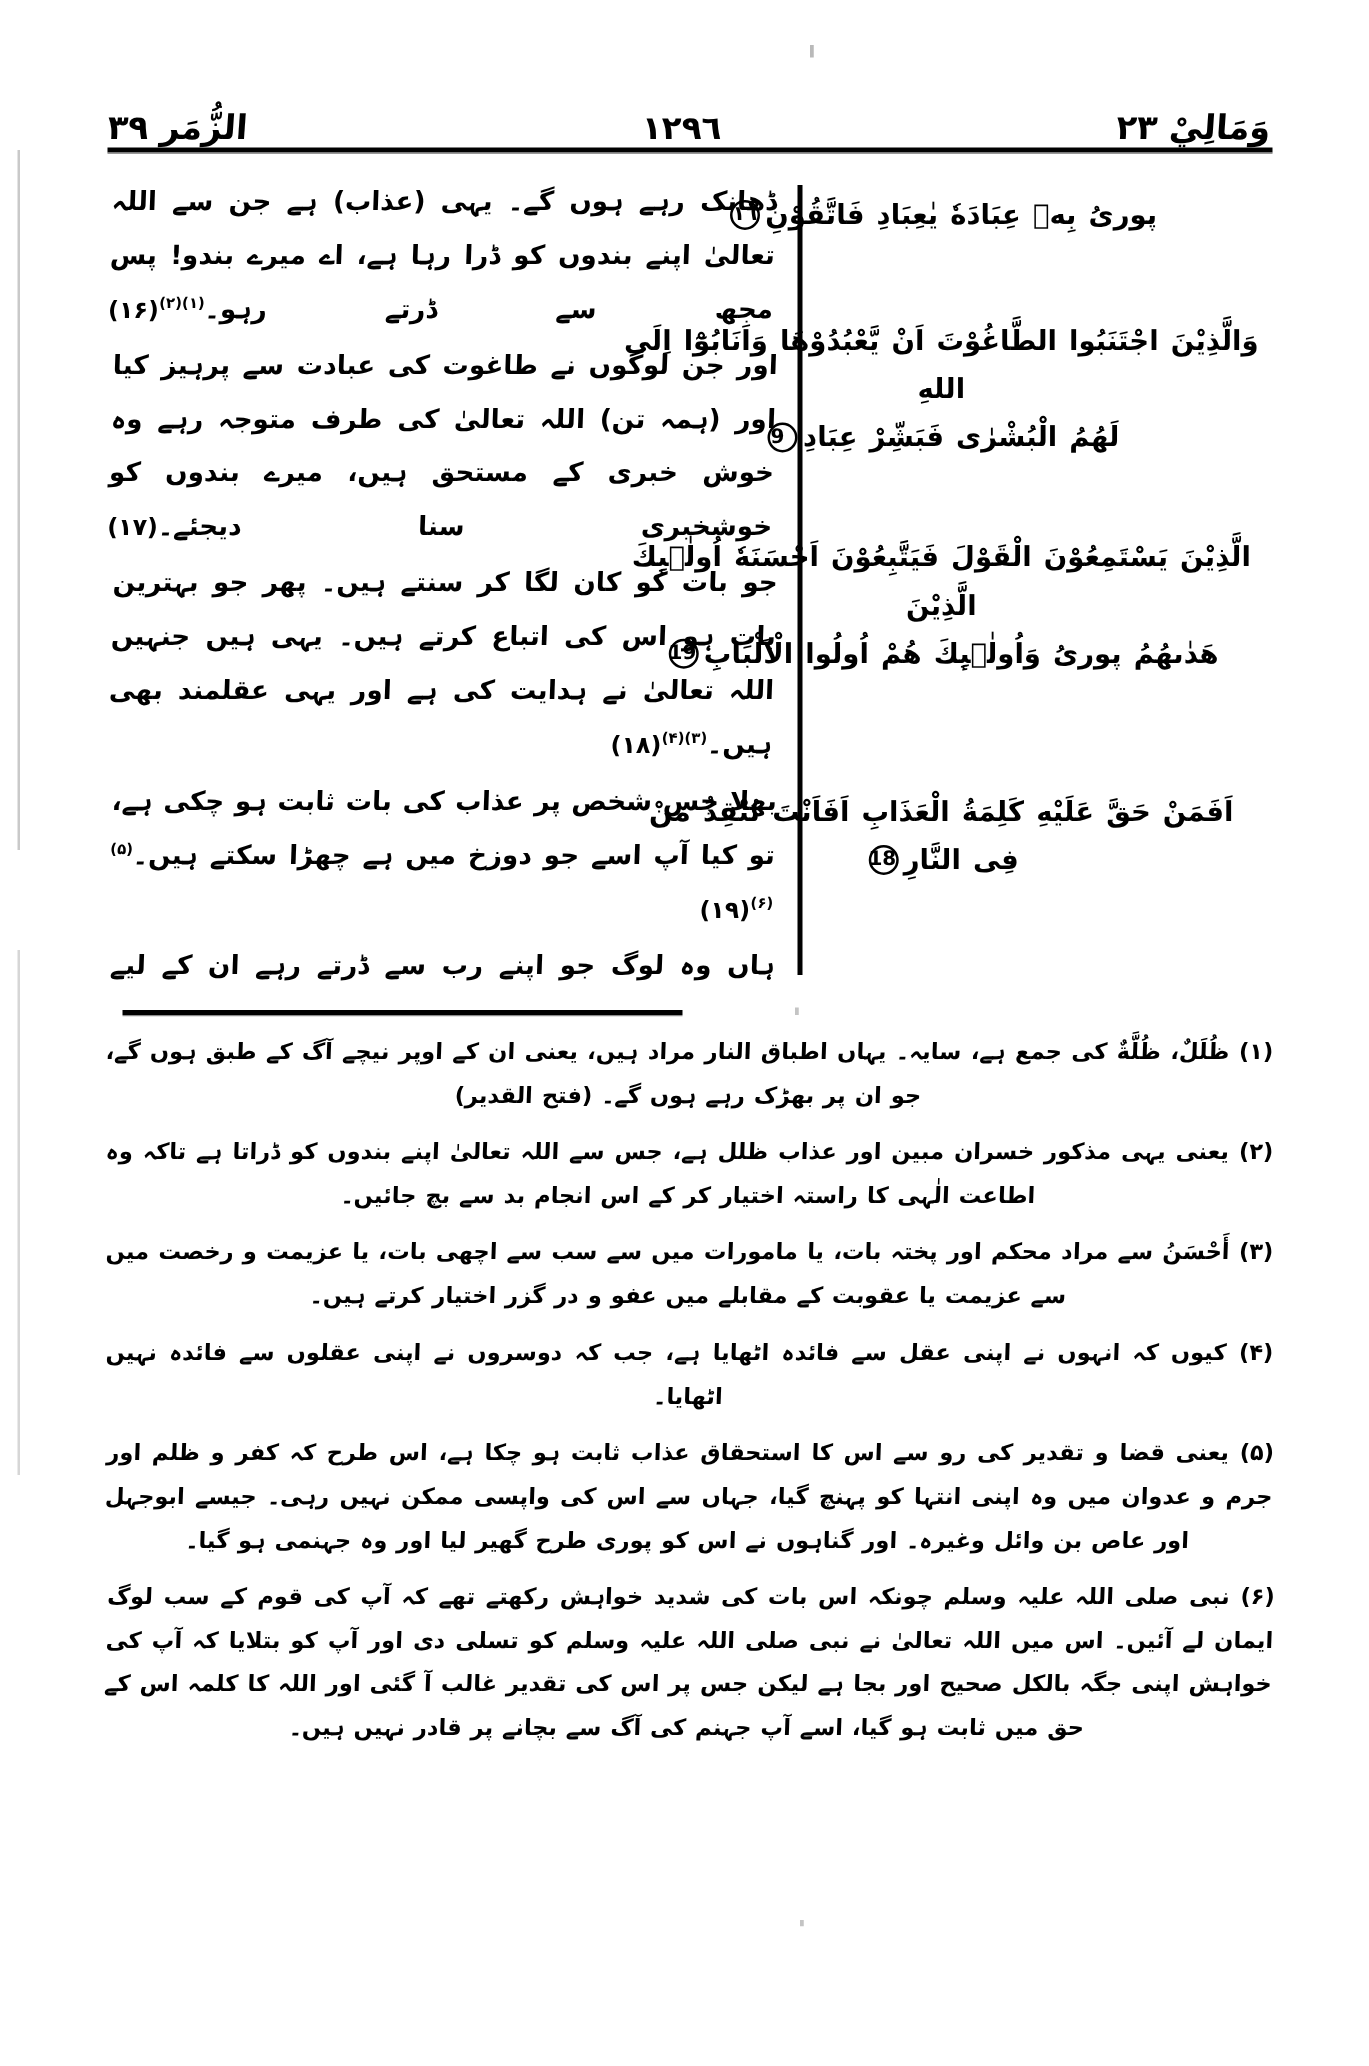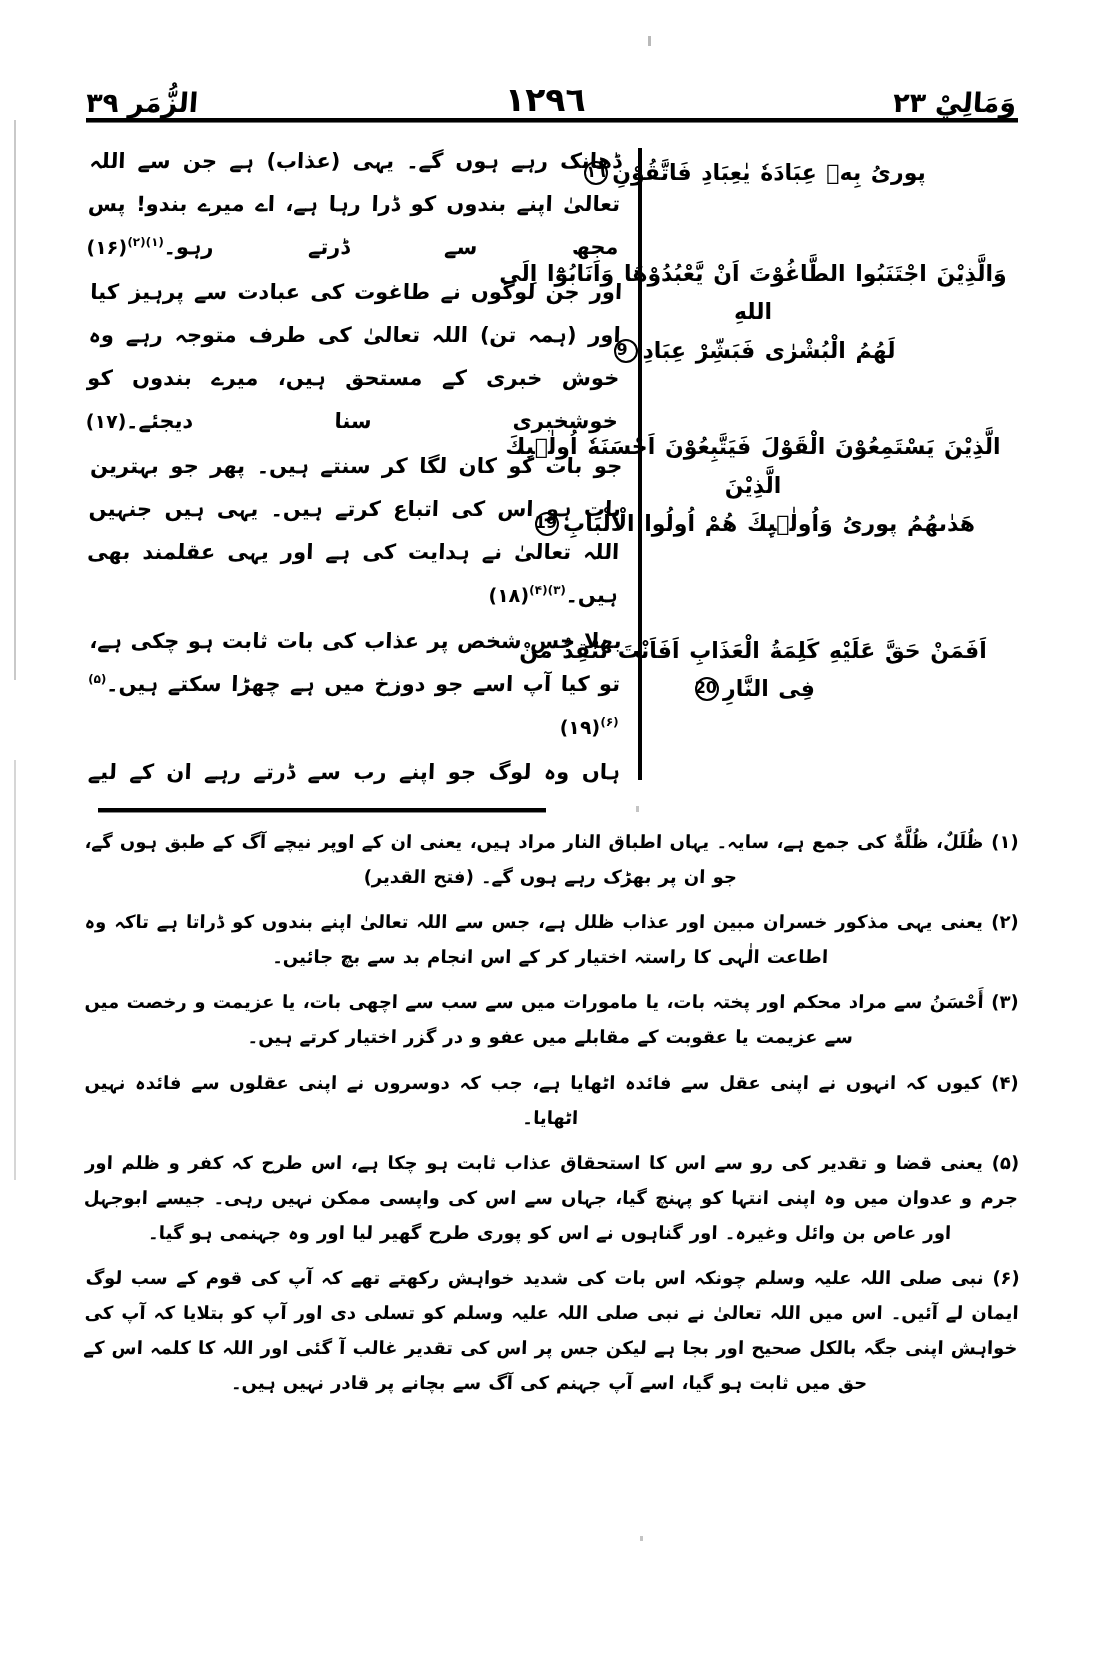--- a/index.html
+++ b/index.html
@@ -78,21 +78,21 @@
   .header-item {
     font-family: "DejaVu Sans", sans-serif;
     font-size: 27px;
     font-weight: bold;
     color: #000;
     line-height: 1;
     white-space: nowrap;
     letter-spacing: -0.5px;
   }
   .header-surah { transform: skewX(-4deg); }
-  .header-page  { font-size: 33px; letter-spacing: 1px; }
+  .header-page  { font-size: 26px; letter-spacing: 1px; }
   .header-para  { transform: skewX(-4deg); }
 
   .header-rule {
     position: absolute;
     left: 86px;
     top: 118px;
     width: 932px;
     height: 4px;
     background: #000;
   }
@@ -283,21 +283,21 @@
         <span>لَهُمُ الْبُشْرٰى فَبَشِّرْ عِبَادِ</span><span class="ayah-num">9</span>
       </div>
 
       <div class="ayah-block ayah-3">
         <span>الَّذِيْنَ يَسْتَمِعُوْنَ الْقَوْلَ فَيَتَّبِعُوْنَ اَحْسَنَهٗ اُولٰۤىِٕكَ الَّذِيْنَ</span><br>
         <span>هَدٰىهُمُ پوریُ وَاُولٰۤىِٕكَ هُمْ اُولُوا الْاَلْبَابِ</span><span class="ayah-num">19</span>
       </div>
 
       <div class="ayah-block ayah-4">
         <span>اَفَمَنْ حَقَّ عَلَيْهِ كَلِمَةُ الْعَذَابِ اَفَاَنْتَ تُنْقِذُ مَنْ</span><br>
-        <span>فِى النَّارِ</span><span class="ayah-num">20</span>
+        <span>فِى النَّارِ</span><span class="ayah-num">18</span>
       </div>
 
 
     </div>
 
     <div class="col-urdu">
 
       <p class="urdu-para">
         <span>ڈھانک رہے ہوں گے۔ یہی (عذاب) ہے جن سے اللہ تعالیٰ اپنے بندوں کو ڈرا رہا ہے، اے میرے بندو! پس مجھ سے ڈرتے رہو۔</span><span class="sup">(۱)</span><span class="sup">(۲)</span><span class="vnum">(۱۶)</span>
       </p>

